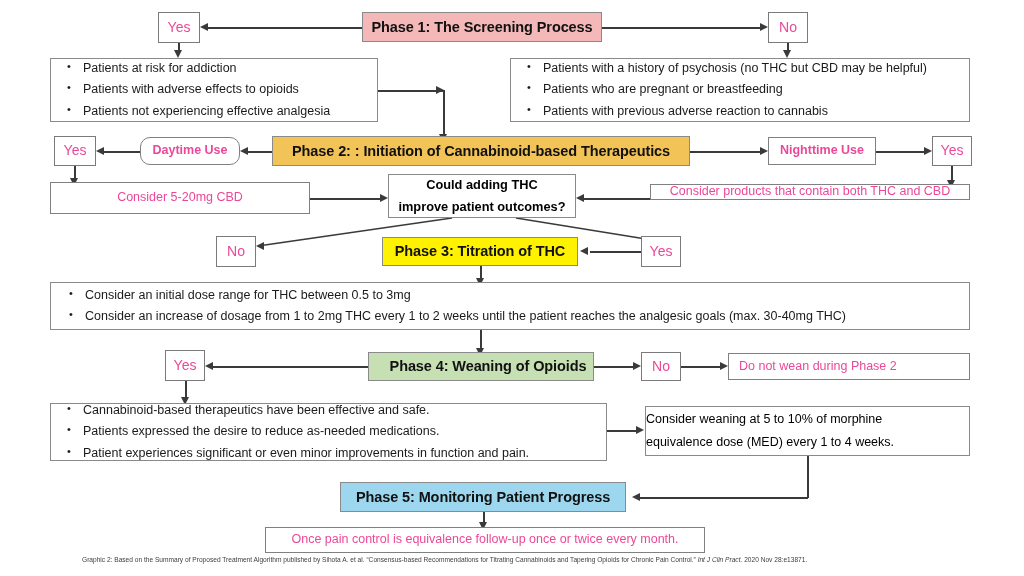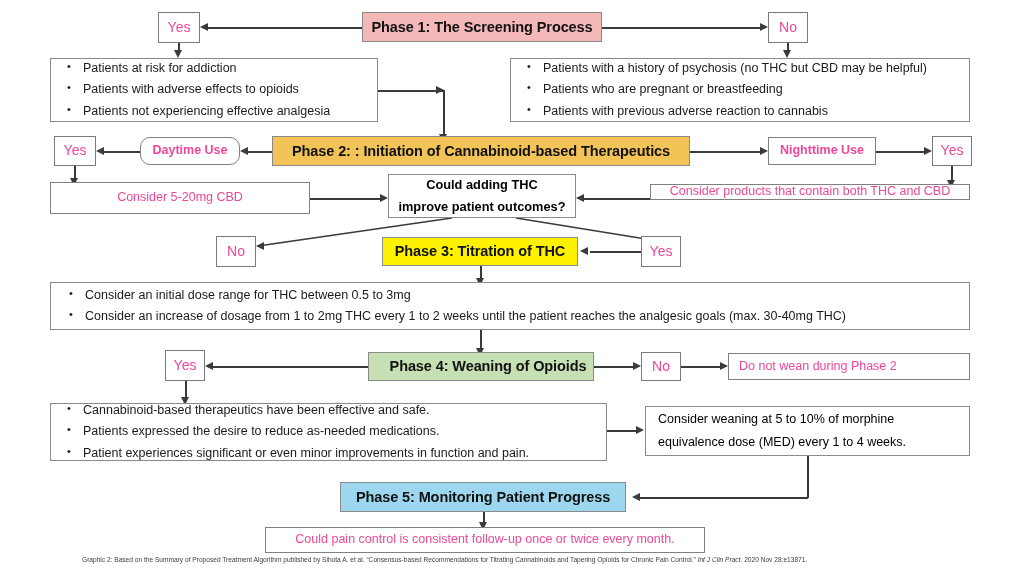--- a/index.html
+++ b/index.html
@@ -108,21 +108,20 @@
 
   
   .twoline {
     position: absolute;
     box-sizing: border-box;
     border: 1px solid #8a8a8a;
     background: #ffffff;
     display: flex;
     flex-direction: column;
     justify-content: center;
-    padding-left: 12px;
     font-size: 12.5px;
     line-height: 1.85;
     z-index: 3;
   }
 
   
   .hline, .vline {
     position: absolute;
     background: #3a3a3a;
     z-index: 1;
@@ -354,20 +353,20 @@
   <div class="arrow left" style="left:632px; top:493px;"></div>
 
   <div class="node phase p5" style="left:340px; top:482px; width:286px; height:30px;">
     <span>Phase 5: Monitoring Patient Progress</span>
   </div>
 
   <div class="vline" style="left:483px; top:512px; height:12px;"></div>
   <div class="arrow down" style="left:479px; top:522px;"></div>
 
   <div class="node center" style="left:265px; top:527px; width:440px; height:26px;">
-    <span>Could pain control is consistent follow-up once or twice every month.</span>
+    <span>Once pain control is equivalence follow-up once or twice every month.</span>
   </div>
 
   <div id="footer">
     <span>Graphic 2: Based on the Summary of Proposed Treatment Algorithm published by Sihota A. et al. “Consensus-based Recommendations for Titrating Cannabinoids and Tapering Opioids for Chronic Pain Control.” </span><span class="ital">Int J Clin Pract.</span><span> 2020 Nov 28:e13871.</span>
   </div>
 
 </div>
 
 </body></html>

